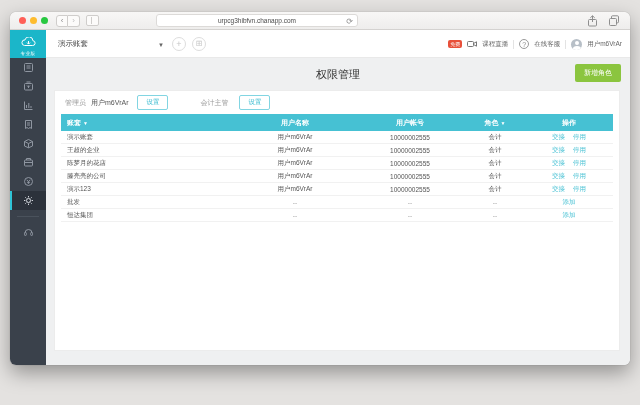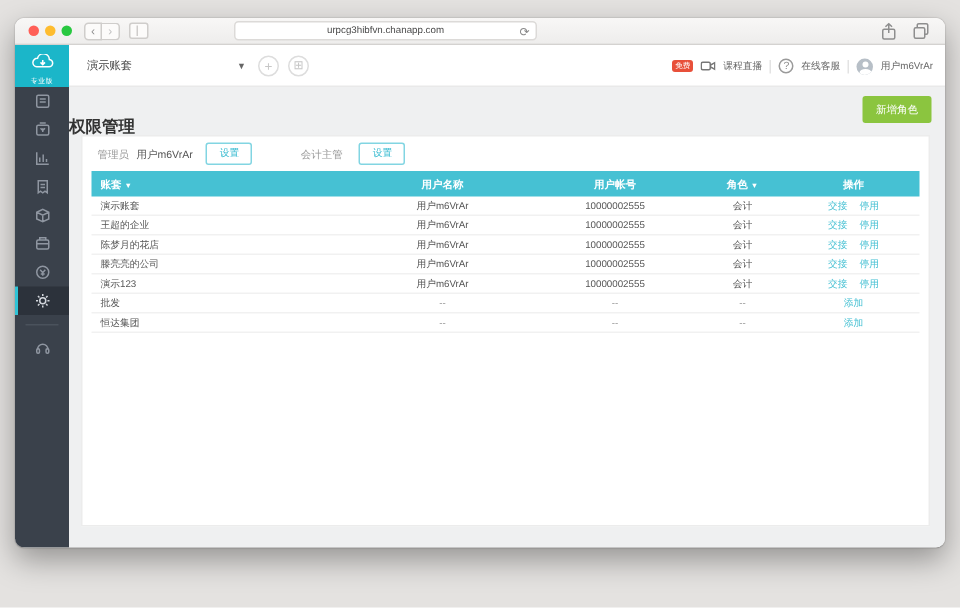--- a/index.html
+++ b/index.html
@@ -54,21 +54,21 @@
   
   .sidebar { position:absolute; left:0; top:46px; bottom:0; width:36px; background:#3a414b; }
   .side-item { height:19px; display:flex; align-items:center; justify-content:center; position:relative; cursor:pointer; }
   .side-item svg { stroke:#8f96a1; fill:none; stroke-width:1; }
   .side-item.active { background:#2c323b; }
   .side-item.active::before { content:''; position:absolute; left:0; top:0; bottom:0; width:2px; background:#2fc3d6; }
   .side-item.active svg { stroke:#d2d6dc; }
   .side-divider { height:1px; background:#4a525c; margin:6px 7px; }
   
   .main { position:absolute; left:36px; top:46px; right:0; bottom:0; background:#eff0f1; }
-  .page-title { position:absolute; top:9px; left:0; right:0; text-align:left; font-size:11px; font-weight:bold; color:#333;margin-top:10px; }
+  .page-title { position:absolute; top:9px; left:0; right:0; text-align:center; font-size:11px; font-weight:normal; color:#333; }
   .add-role-btn { position:absolute; right:9px; top:6px; background:#8bc53f; color:#fff; font-size:7px;
     padding:4px 9px; border-radius:2px; border:none; cursor:pointer; }
   .card { position:absolute; left:8px; right:10px; top:32px; bottom:14px; background:#fff; border:1px solid #ececec; }
   .admin-row { height:23px; display:flex; align-items:center; padding-left:10px; font-size:7px; }
   .admin-label { color:#999; margin-right:5px; }
   .admin-name { color:#555; margin-right:9px; }
   .btn-outline { border:1px solid #82d5e2; color:#3bbcd1; background:#fff; font-size:6.5px;
     padding:2px 8px; border-radius:2px; cursor:pointer; }
   .group-gap { margin-left:32px; }
   .table { margin:0 6px; }

